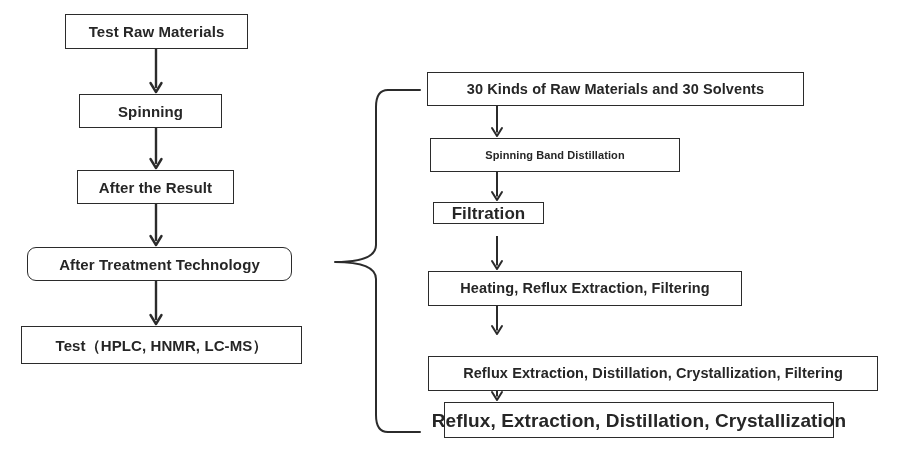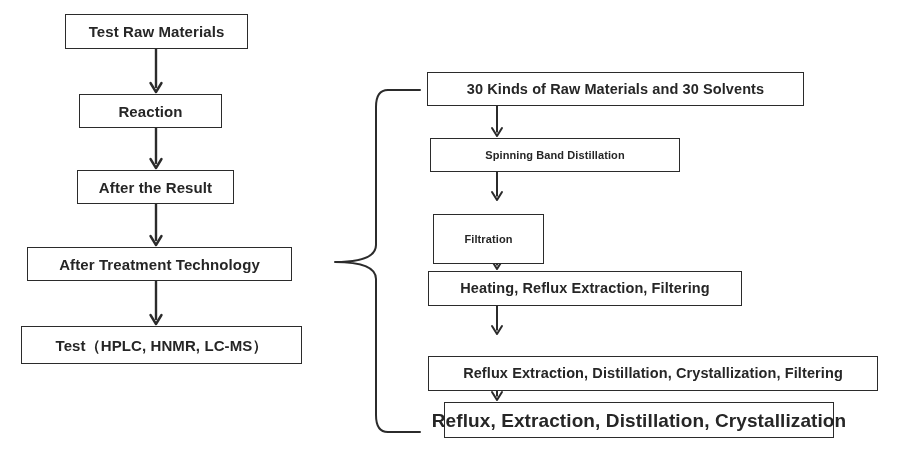--- a/index.html
+++ b/index.html
@@ -77,41 +77,41 @@
 
   <svg class="brace-svg" viewBox="0 0 900 450">
     <path id="brace-path" stroke="#2b2b2b" stroke-width="2" fill="none" stroke-linecap="round" stroke-linejoin="round" d="M420 90 L387.9 90 Q376 90 376 107 L376 245 Q376 262 335 262 Q376 262 376 279 L376 415 Q376 432 387.9 432 L420 432"></path>
   </svg>
 
   <div id="left-nodes">
       <div class="node" style="left: 65px; top: 14px; width: 183px; height: 35px; font-size: 15px;">
         <span class="node-label">Test Raw Materials</span>
       </div>
       <div class="node" style="left: 79px; top: 94px; width: 143px; height: 34px; font-size: 15px;">
-        <span class="node-label">Reaction</span>
+        <span class="node-label">Spinning</span>
       </div>
       <div class="node" style="left: 77px; top: 170px; width: 157px; height: 34px; font-size: 15px;">
         <span class="node-label">After the Result</span>
       </div>
-      <div class="node" style="left: 27px; top: 247px; width: 265px; height: 34px; font-size: 15px;">
+      <div class="node" style="left: 27px; top: 247px; width: 265px; height: 34px; font-size: 15px; border-radius: 9px;">
         <span class="node-label">After Treatment Technology</span>
       </div>
       <div class="node" style="left: 21px; top: 326px; width: 281px; height: 38px; font-size: 15px; text-align: center;">
         <span class="node-label">Test（HPLC, HNMR, LC-MS）</span>
       </div>
     </div>
 
   <div id="right-nodes">
       <div class="node" style="left: 427px; top: 72px; width: 377px; height: 34px; font-size: 14.5px;">
         <span class="node-label">30 Kinds of Raw Materials and 30 Solvents</span>
       </div>
       <div class="node" style="left: 430px; top: 138px; width: 250px; height: 34px; font-size: 11px;">
         <span class="node-label">Spinning Band Distillation</span>
       </div>
-      <div class="node" style="left: 433px; top: 202px; width: 111px; height: 50px; font-size: 11px; margin-top: 12px;">
+      <div class="node" style="left: 433px; top: 202px; width: 111px; height: 22px; font-size: 17px;">
         <span class="node-label">Filtration</span>
       </div>
       <div class="node" style="left: 428px; top: 271px; width: 314px; height: 35px; font-size: 14.5px; text-align: center;">
         <span class="node-label">Heating, Reflux Extraction, Filtering</span>
       </div>
       <div class="node" style="left: 428px; top: 336px; width: 450px; height: 35px; font-size: 14.5px; margin-top: 20px;">
         <span class="node-label">Reflux Extraction, Distillation, Crystallization, Filtering</span>
       </div>
       <div class="node" style="left: 444px; top: 402px; width: 390px; height: 36px; font-size: 19px;">
         <span class="node-label">Reflux, Extraction, Distillation, Crystallization</span>

